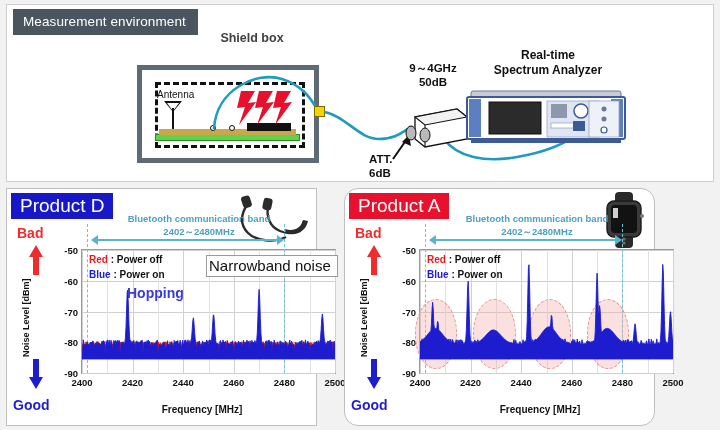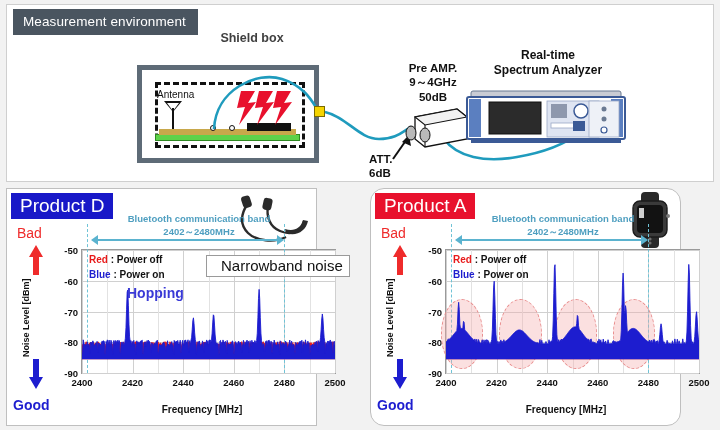--- a/index.html
+++ b/index.html
@@ -26,36 +26,36 @@
   .ant-label{position:absolute;left:150px;top:84px;font-size:10px;color:#111;font-weight:normal;}
   .node{position:absolute;width:6px;height:6px;border:1.5px solid #111;border-radius:50%;background:#fff;box-sizing:border-box;}
   .conn-yellow{position:absolute;left:307px;top:101px;width:11px;height:11px;background:#f5d400;border:1.5px solid #7a6a00;box-sizing:border-box;}
   .amp-lbl{position:absolute;left:380px;top:56px;width:92px;text-align:center;font-size:11.5px;font-weight:bold;color:#111;line-height:1.25;}
   .att-lbl{position:absolute;left:362px;top:148px;width:44px;text-align:left;font-size:11.5px;font-weight:bold;color:#111;line-height:1.2;}
   .rsa-lbl{position:absolute;left:466px;top:43px;width:150px;text-align:center;font-size:12px;font-weight:bold;color:#111;line-height:1.25;}
 
   
   .panel{position:absolute;top:188px;width:311px;height:238px;background:#ffffff;border:1px solid #bfbfbf;box-sizing:border-box;}
   .panel.left{left:6px;}
-  .panel.right{left:370px;border-radius:14px;}
+  .panel.right{left:344px;border-radius:14px;}
 
   .prod-badge{position:absolute;left:4px;top:4px;height:26px;padding:0 9px;color:#fff;font-size:19px;
     line-height:26px;font-family:"Liberation Sans",sans-serif;white-space:nowrap;z-index:6;}
   .prod-badge.blue{background:#1818c8;}
   .prod-badge.red{background:#e8112d;}
 
   .band-title{position:absolute;left:92px;top:24px;width:200px;text-align:center;color:#4f9fc0;
     font-size:9.5px;font-weight:bold;line-height:1.35;}
   .band-arrow{position:absolute;height:10px;}
   .band-arrow .shaft{position:absolute;left:6px;right:6px;top:4px;height:1.5px;background:#5bb3cf;}
   .band-arrow .ah{position:absolute;top:0;width:0;height:0;border-top:5px solid transparent;border-bottom:5px solid transparent;}
   .band-arrow .ah.l{left:0;border-right:7px solid #5bb3cf;}
   .band-arrow .ah.r{right:0;border-left:7px solid #5bb3cf;}
 
-  .bad-lbl{position:absolute;left:10px;top:36px;color:#ef2b2b;font-size:14px;font-weight:normal;}
+  .bad-lbl{position:absolute;left:10px;top:36px;color:#ef2b2b;font-size:14px;font-weight:bold;}
   .good-lbl{position:absolute;left:6px;top:208px;color:#1d1dcf;font-size:14px;font-weight:bold;}
   .arr-up{position:absolute;left:22px;top:56px;width:14px;}
   .arr-dn{position:absolute;left:22px;top:170px;width:14px;}
   .ylabel{position:absolute;left:14px;top:90px;font-size:9px;font-weight:bold;color:#111;
     transform:rotate(-90deg);transform-origin:0 0;white-space:nowrap;}
   .xlabel{position:absolute;left:60px;top:215px;width:270px;text-align:center;font-size:10px;font-weight:bold;color:#111;}
 
   .plot{position:absolute;left:74px;top:60px;width:255px;height:125px;border:1px solid #9a9a9a;
     background:#ffffff;box-sizing:border-box;overflow:visible;}
   .ytick{position:absolute;right:calc(100% + 4px);font-size:9.5px;font-weight:bold;color:#111;
@@ -65,21 +65,21 @@
   .gridh{position:absolute;left:0;right:0;height:1px;background:#d0d0d0;}
   .gridv{position:absolute;top:0;bottom:0;width:1px;background:#d0d0d0;}
   .bandline{position:absolute;top:-26px;bottom:0;width:0;border-left:1.4px dashed #6fc3d6;}
 
   .legend{position:absolute;left:82px;top:64px;font-size:10px;font-weight:bold;line-height:1.45;white-space:nowrap;}
   .legend .r{color:#e81a1a;}
   .legend .b{color:#1d1dcf;}
   .legend .t{color:#111;font-weight:bold;}
 
   .callout-nb{position:absolute;left:199px;top:66px;background:#ffffff;border:1px solid #9a9a9a;
-    padding:1px 6px 2px 14px;font-size:15px;color:#111;white-space:nowrap;z-index:7;}
+    padding:1px 6px 2px 2px;font-size:15px;color:#111;white-space:nowrap;z-index:7;}
   .callout-wb{position:absolute;left:202px;top:92px;background:#ffffff;border:1px solid #f0a9a9;
     padding:1px 6px 2px 6px;font-size:17px;color:#e8402e;white-space:nowrap;z-index:7;}
   .hopping{position:absolute;left:120px;top:96px;color:#3a3ad6;font-size:14px;font-weight:bold;z-index:6;}
 
   .prod-img{position:absolute;right:4px;top:4px;}
   .ellipse-hl{position:absolute;border:1.2px dashed #e98f8f;background:rgba(244,170,170,.36);border-radius:50%;}
 </style>
 </head>
 <body>
 
@@ -116,21 +116,20 @@
       <path d="M437 134 C 450 152, 478 158, 510 152 C 545 146, 562 136, 572 128" stroke="#1f9bbd" stroke-width="2.6" fill="none"></path>
     </svg>
     <div class="conn-yellow"></div>
 
     <svg style="position:absolute;left:384px;top:128px;" width="28" height="28">
       <path d="M2 26 L16 6" stroke="#111" stroke-width="2" fill="none"></path>
       <path d="M18 2 L20 13 L11 9 Z" fill="#111"></path>
     </svg>
 
     <div class="amp-lbl">
-      <div>Pre AMP.</div>
       <div>9～4GHz</div>
       <div>50dB</div>
     </div>
     <div class="att-lbl">
       <div>ATT.</div>
       <div>6dB</div>
     </div>
 
     <svg style="position:absolute;left:398px;top:98px;" width="64" height="48">
       <polygon points="10,14 52,6 62,14 62,36 20,44 10,36" fill="#ffffff" stroke="#111" stroke-width="1.3"></polygon>

